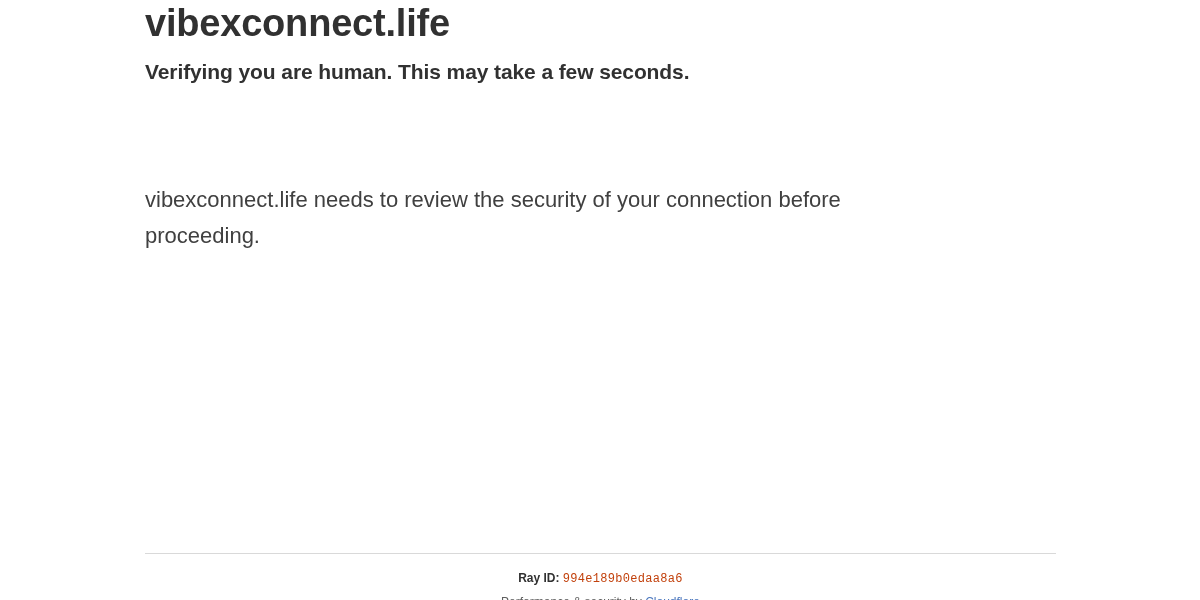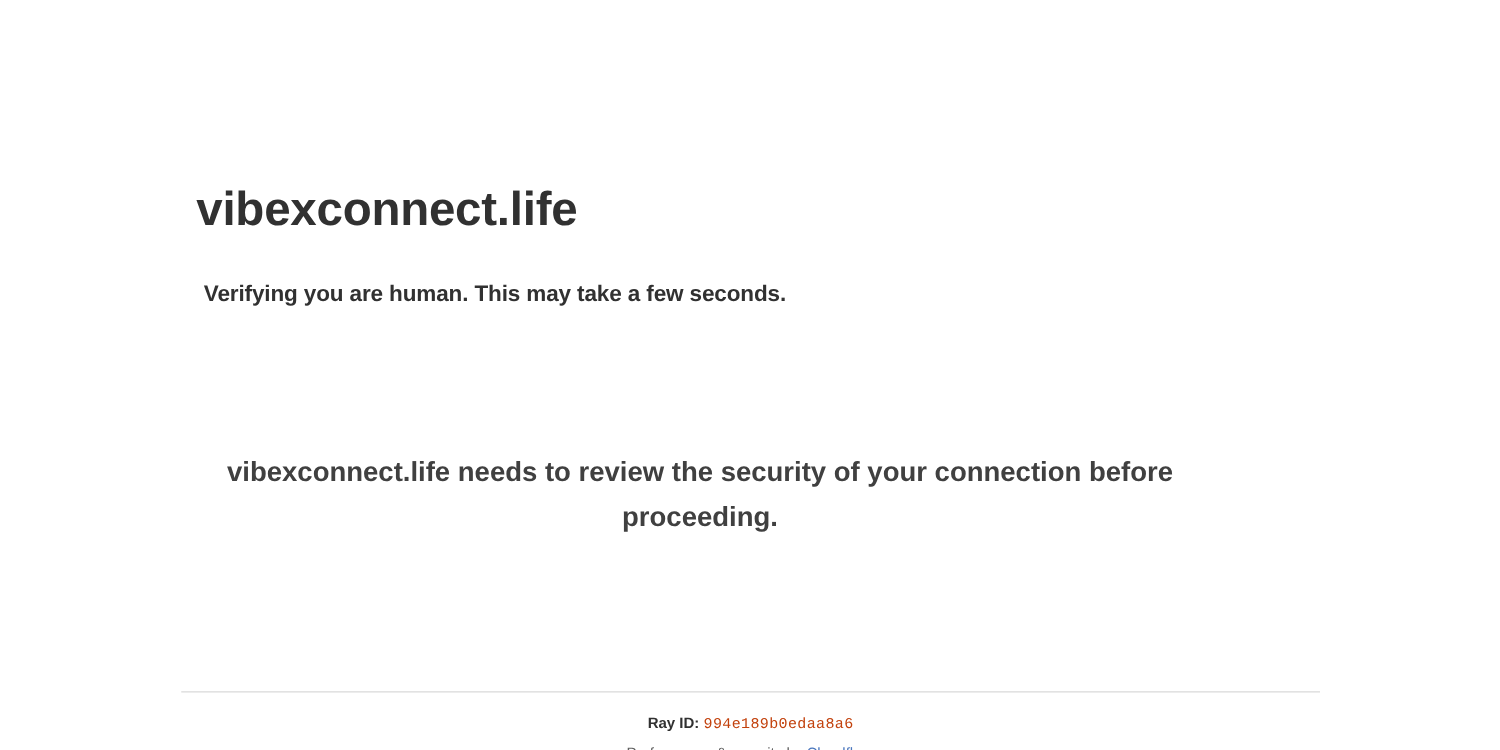--- a/index.html
+++ b/index.html
@@ -24,53 +24,51 @@
 
   
   .content {
     position: absolute;
     left: 145px;
     top: 0;
     width: 911px;
   }
 
   .heading {
-    margin: 12px;
-    padding-top: 133px;
+    margin: 0;
     font-size: 38px;
     line-height: 46px;
     font-weight: 700;
     letter-spacing: -0.2px;
     color: #313131;
   }
 
   .subheading {
-    margin: 18px;
+    margin: 0;
     padding-top: 12px;
-    font-size: 18px;
+    font-size: 21px;
     line-height: 28px;
     font-weight: 600;
     letter-spacing: -0.1px;
     color: #313131;
   }
 
   
   .widget-slot {
     height: 78px;
     margin-top: 18px;
   }
 
   .body-text {
-    margin: 15px;
+    margin: 0;
     width: 800px;
     font-size: 22px;
     line-height: 36px;
-    font-weight: 700;
+    font-weight: 400;
     color: #404040;
-    text-align: center;
   }
 
   
   .footer {
     position: absolute;
     left: 145px;
     top: 553px;
     width: 911px;
   }
 

